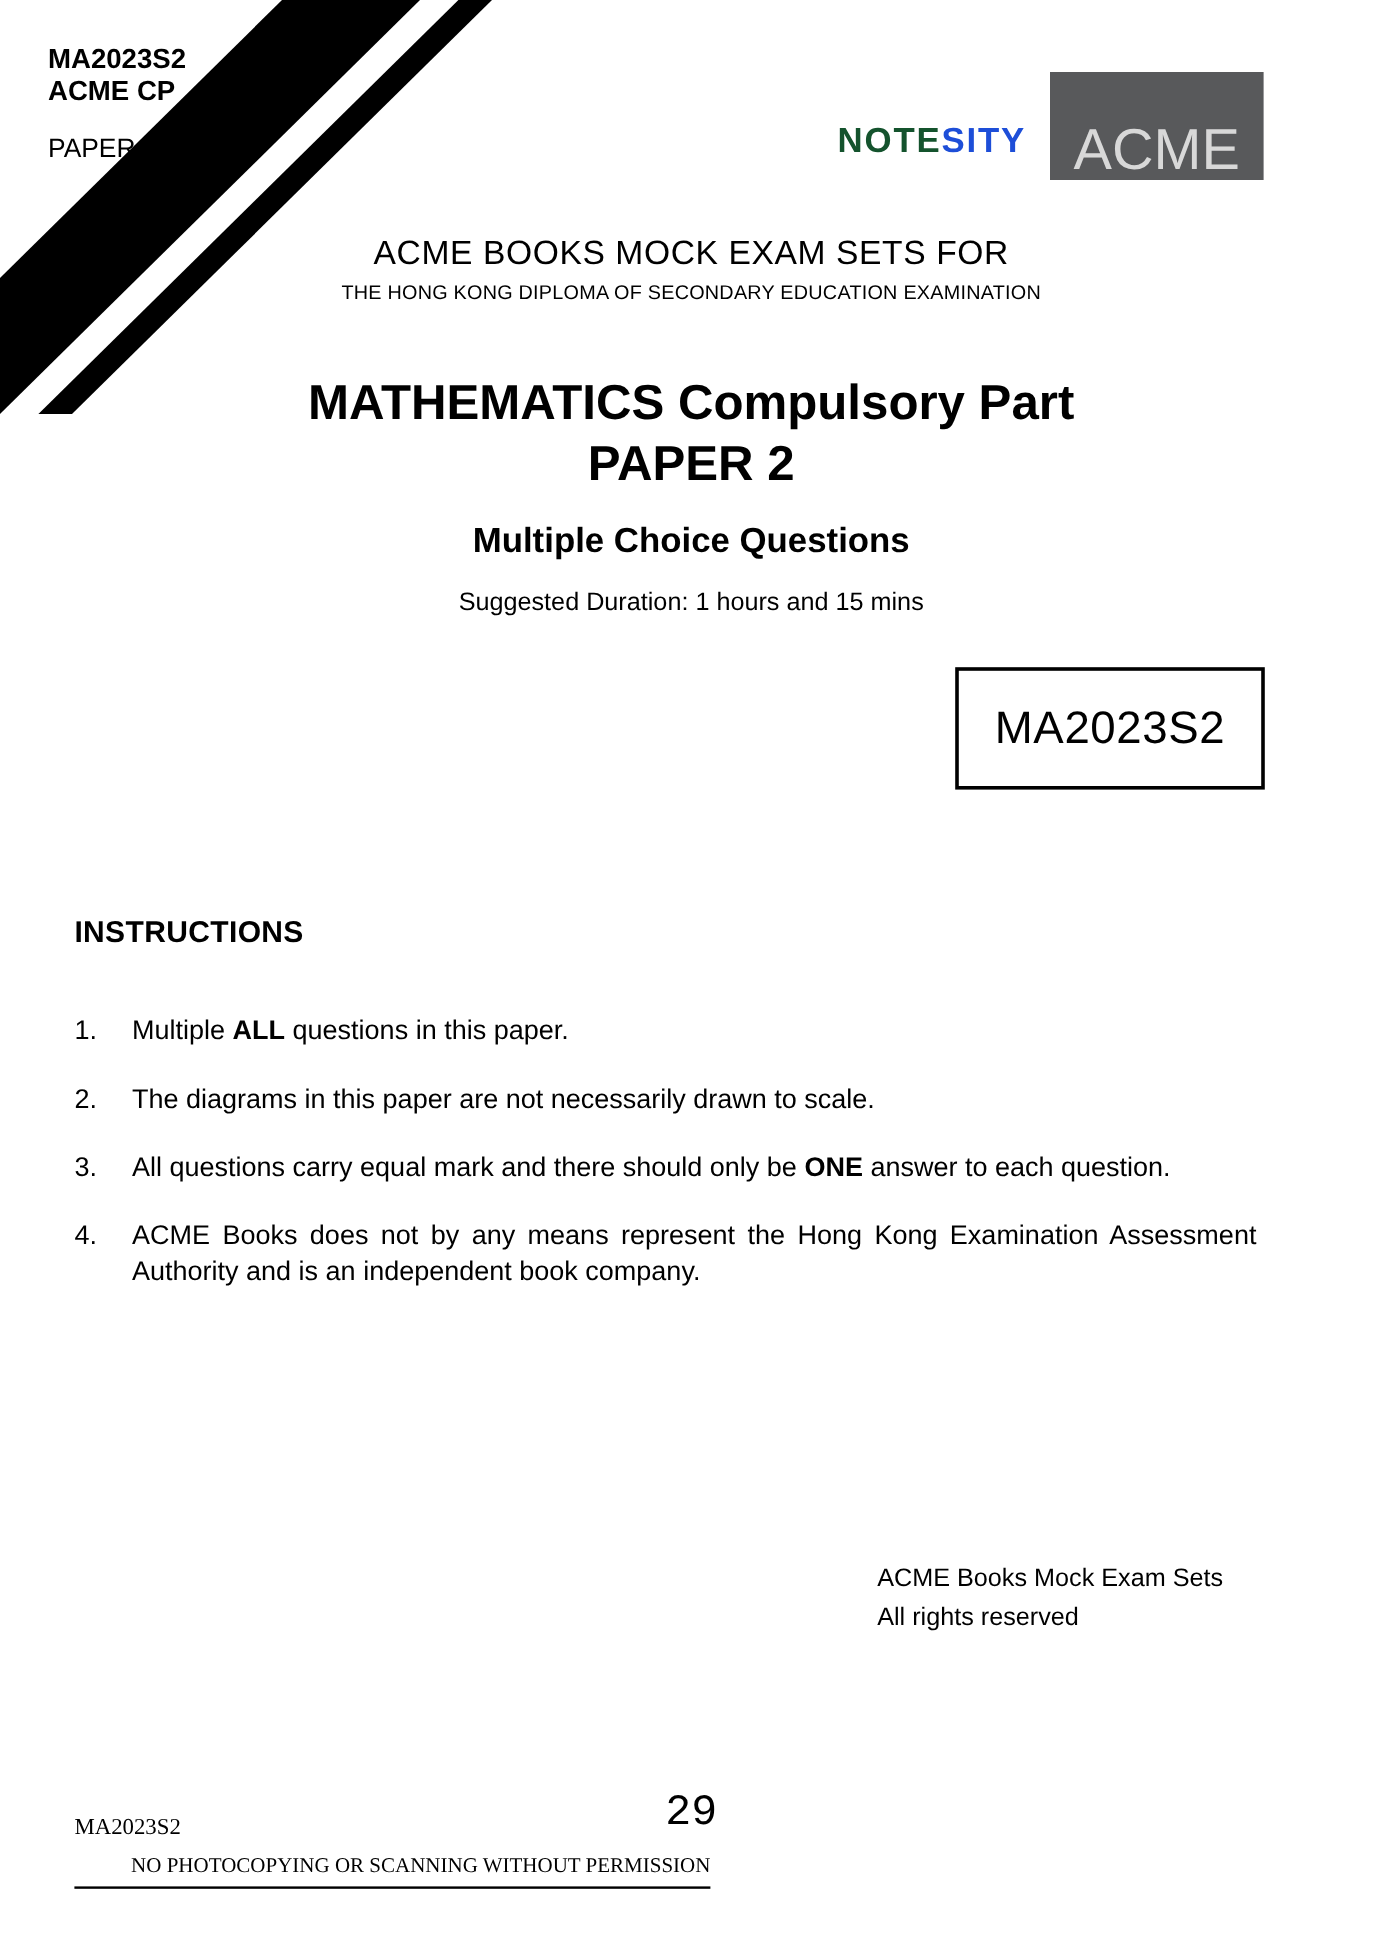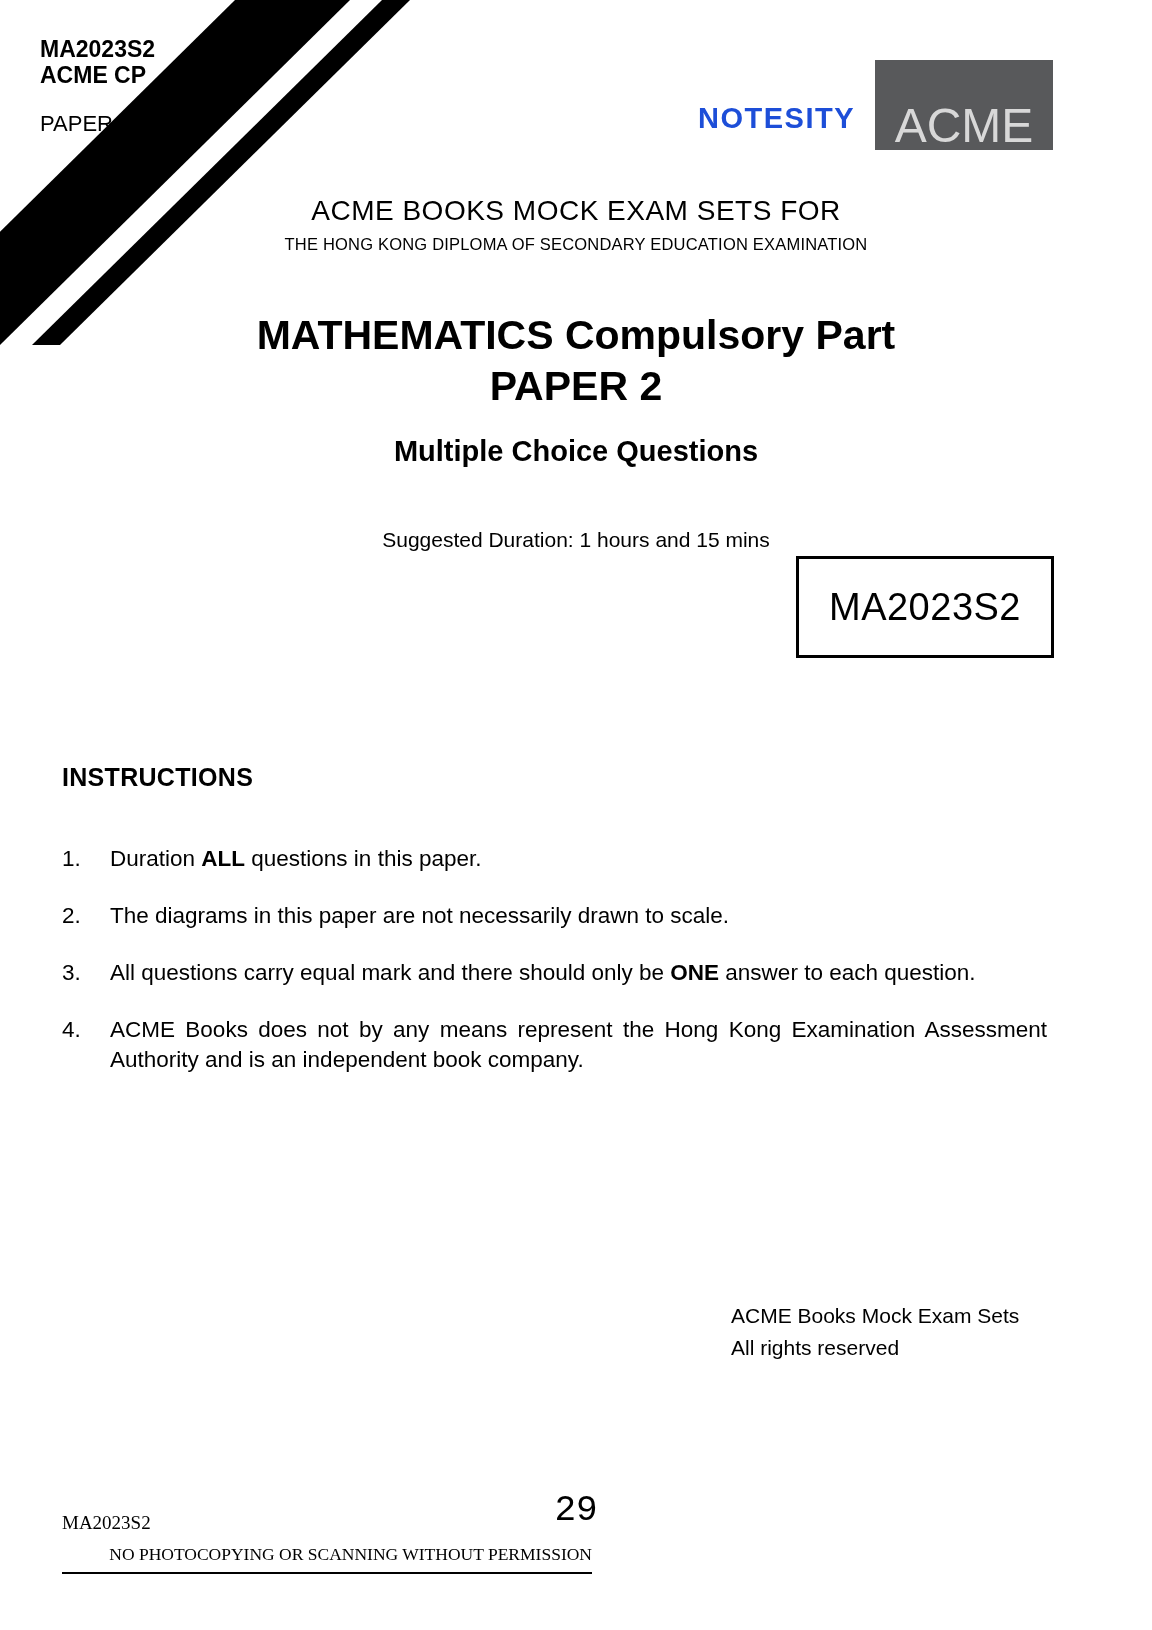--- a/index.html
+++ b/index.html
@@ -7,34 +7,34 @@
         font-family:"Liberation Sans","DejaVu Sans",sans-serif;color:#000;}
 
   .stripes{position:absolute;top:0;left:0;}
 
   .corner{position:absolute;top:36px;left:40px;}
   .corner-bold{font-size:23px;font-weight:bold;line-height:1.15;}
   .corner-paper{font-size:22px;margin-top:22px;}
 
   .notesity{position:absolute;top:102px;left:698px;font-size:29px;font-weight:bold;
             letter-spacing:1.5px;white-space:nowrap;}
-  .nt-gray{color:#1d4ed8;}
+  .nt-gray{color:#14532d;}
   .nt-dark{color:#1d4ed8;}
 
   .acme-box{position:absolute;top:60px;left:875px;width:178px;height:90px;background:#58595b;
             display:flex;align-items:flex-end;justify-content:center;box-sizing:border-box;padding-bottom:1px;}
   .acme-text{font-size:48px;font-weight:normal;color:#d8d8d8;line-height:0.95;}
 
   .title-block{position:absolute;top:195px;left:0;width:100%;text-align:center;}
   .tb-line1{font-size:28px;letter-spacing:0.5px;}
   .tb-line2{font-size:16.5px;margin-top:8px;letter-spacing:0.2px;}
   .tb-main{font-size:41px;font-weight:bold;margin-top:56px;line-height:1.25;}
   .tb-paper{font-size:41px;font-weight:bold;line-height:1.25;}
   .tb-sub{font-size:29px;font-weight:bold;margin-top:22px;}
-  .tb-duration{font-size:21px;margin-top:60px;}
+  .tb-duration{font-size:21px;margin-top:22px;}
 
   .code-box{position:absolute;top:556px;left:796px;width:258px;height:102px;border:3px solid #000;
             box-sizing:border-box;display:flex;align-items:center;justify-content:center;
             font-size:38px;letter-spacing:0.5px;}
 
   .instructions{position:absolute;top:763px;left:62px;width:985px;}
   .instr-heading{font-size:25px;font-weight:bold;letter-spacing:0.3px;}
   .instr-list{margin-top:52px;}
   .instr-item{display:flex;margin-bottom:27px;font-size:22.5px;line-height:1.33;}
   .instr-num{width:48px;flex:none;}
@@ -84,21 +84,21 @@
   <div class="code-box">
     <span>MA2023S2</span>
   </div>
 
   <div class="instructions">
     <div class="instr-heading">INSTRUCTIONS</div>
     <div class="instr-list">
 
       <div class="instr-item">
         <span class="instr-num">1.</span>
-        <span class="instr-text"><span>Duration </span><b>ALL</b><span> questions in this paper.</span></span>
+        <span class="instr-text"><span>Multiple </span><b>ALL</b><span> questions in this paper.</span></span>
       </div>
 
       <div class="instr-item">
         <span class="instr-num">2.</span>
         <span class="instr-text"><span>The diagrams in this paper are not necessarily drawn to scale.</span><b></b><span></span></span>
       </div>
 
       <div class="instr-item">
         <span class="instr-num">3.</span>
         <span class="instr-text"><span>All questions carry equal mark and there should only be </span><b>ONE</b><span> answer to each question.</span></span>

